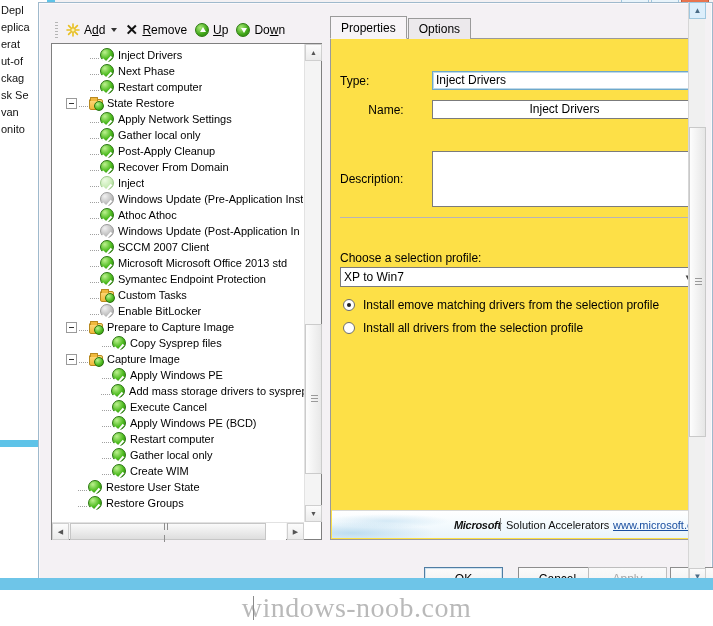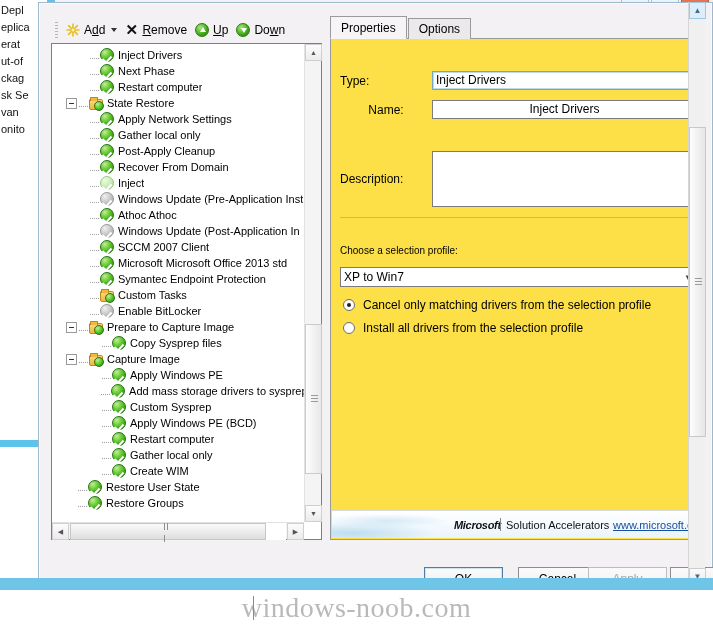--- a/index.html
+++ b/index.html
@@ -342,21 +342,21 @@
     height: 56px;
     padding: 2px 3px;
     font-size: 12px;
   }
 
   .hr {
     position: absolute; left: 9px; width: 357px; height: 1px;
     background: #b8b3b8;
   }
 
-  .sel-label { position: absolute; left: 9px; top: 206px; font-size: 10px; }
+  .sel-label { position: absolute; left: 9px; top: 212px; font-size: 12px; }
   .combo {
     position: absolute; left: 9px; top: 228px; width: 357px; height: 20px;
     background: #ffffff; border: 1px solid #7b7b7b;
     display: flex; align-items: center;
     font-size: 12px; padding-left: 3px;
   }
   .combo .val { flex: 1; }
   .combo .arrow {
     width: 16px; height: 18px;
     display: flex; align-items: center; justify-content: center;
@@ -672,21 +672,21 @@
                 </span>
                 <span class="ti ti-check"></span>
                 <span class="ti-label">Add mass storage drivers to sysprep</span>
               </div>
               <div class="tree-row">
                 <span class="indent" style="width: 48px;"></span>
                 <span class="dots">
                   <i></i>
                 </span>
                 <span class="ti ti-check"></span>
-                <span class="ti-label">Custom Sysprep</span>
+                <span class="ti-label">Execute Cancel</span>
               </div>
               <div class="tree-row">
                 <span class="indent" style="width: 48px;"></span>
                 <span class="dots">
                   <i></i>
                 </span>
                 <span class="ti ti-check"></span>
                 <span class="ti-label">Apply Windows PE (BCD)</span>
               </div>
               <div class="tree-row">
@@ -783,21 +783,21 @@
 
         <div class="sel-label">Choose a selection profile:</div>
 
         <div class="combo">
           <span class="val">XP to Win7</span>
           <span class="arrow">▼</span>
         </div>
 
         <div class="radio-row" style="top:259px;">
           <span class="radio on"></span>
-          <span>Cancel only matching drivers from the selection profile</span>
+          <span>Install emove matching drivers from the selection profile</span>
         </div>
 
         <div class="radio-row" style="top:282px;">
           <span class="radio"></span>
           <span>Install all drivers from the selection profile</span>
         </div>
 
         <div class="brand">
           <div class="brand-swoosh"></div>
           <div class="brand-ms">Microsoft</div>

